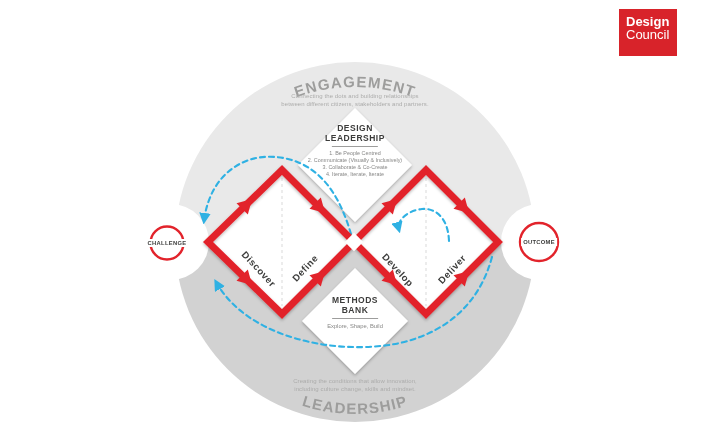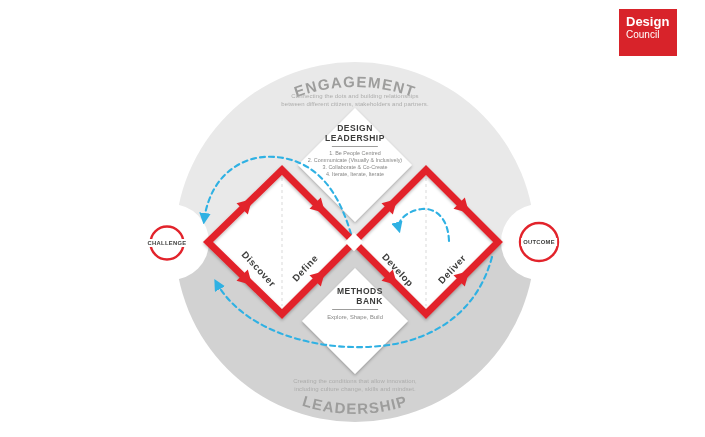--- a/index.html
+++ b/index.html
@@ -31,21 +31,21 @@
     color:#3c3c3b;font-size:5.8px;font-weight:bold;letter-spacing:.3px;
     background:#ffffff;padding:1px 2px;white-space:nowrap;
   }
 
   
   .logo{
     left:619px;top:9px;width:58px;height:47px;background:#d8232a;
     box-sizing:border-box;padding:6px 0 0 7px;color:#ffffff;
   }
   .logo-line1{font-size:13px;font-weight:bold;line-height:13px;letter-spacing:0;}
-  .logo-line2{font-size:10px;font-weight:400;line-height:13px;letter-spacing:0;}
+  .logo-line2{font-size:13px;font-weight:400;line-height:13px;letter-spacing:0;}
 </style>
 </head>
 <body>
 
 <div class="stage">
 
   <svg width="705" height="437" viewBox="0 0 705 437">
     <defs>
       <path id="arcTop" d="M 213 162 A 172 172 0 0 1 497 162" fill="none"></path>
       <path id="arcBottom" d="M 211 336 A 172 172 0 0 0 499 336" fill="none"></path>
@@ -119,21 +119,21 @@
   <div class="abs centered diamond-block" style="left:355px;top:123px;">
     <div class="diamond-title">DESIGN</div>
     <div class="diamond-title">LEADERSHIP</div>
     <div class="rule"></div>
     <div class="dp-item">1. Be People Centred</div>
     <div class="dp-item">2. Communicate (Visually &amp; Inclusively)</div>
     <div class="dp-item">3. Collaborate &amp; Co-Create</div>
     <div class="dp-item">4. Iterate, Iterate, Iterate</div>
   </div>
 
-  <div class="abs centered diamond-block" style="left:355px;top:286px;text-align:right;">
+  <div class="abs centered diamond-block" style="left:355px;top:295px;">
     <div class="diamond-title">METHODS</div>
     <div class="diamond-title">BANK</div>
     <div class="rule"></div>
     <div class="mb-sub">Explore, Shape, Build</div>
   </div>
 
   <div class="abs centered" style="left:355px;top:377px;">
     <div class="desc">Creating the conditions that allow innovation,</div>
     <div class="desc">including culture change, skills and mindset.</div>
   </div>

